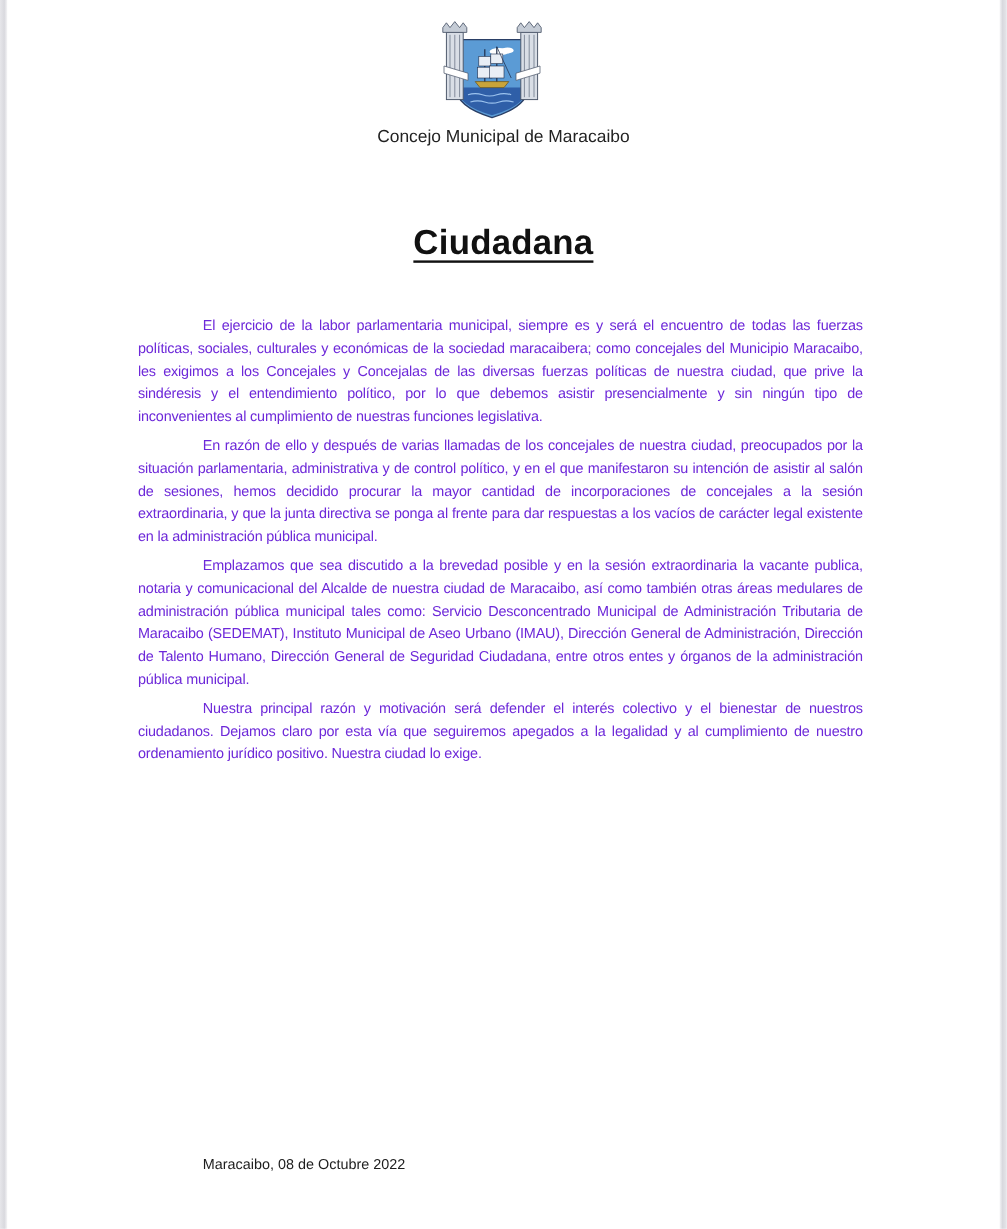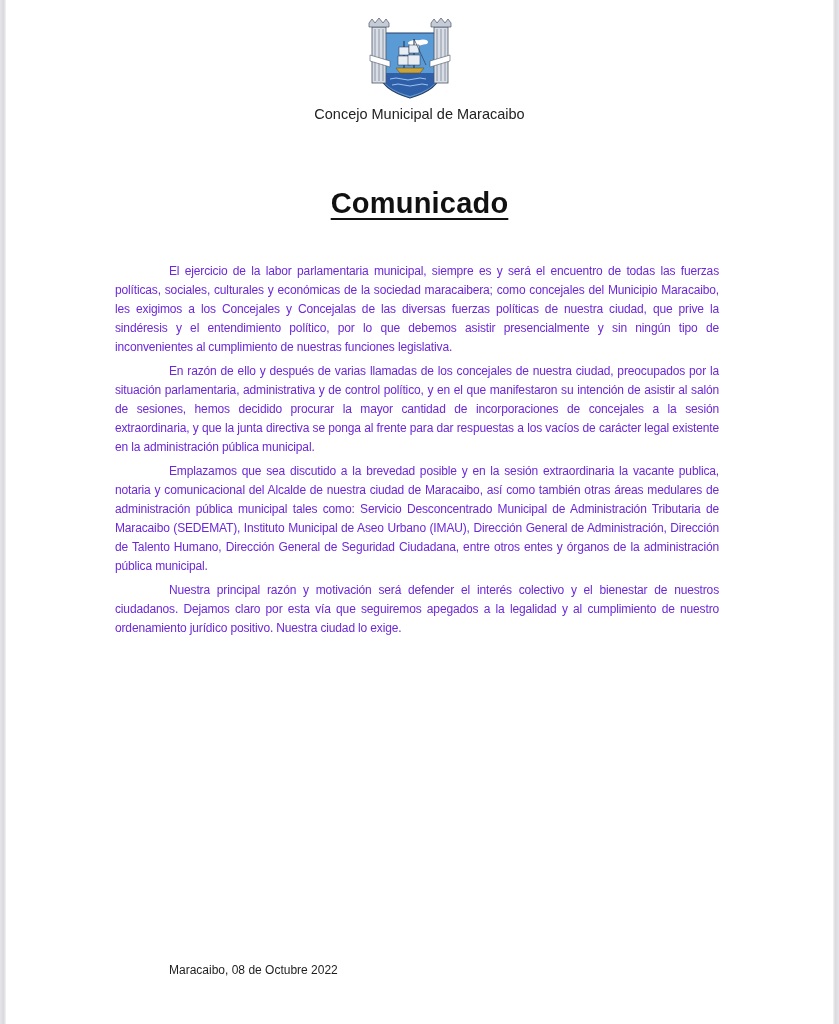--- a/index.html
+++ b/index.html
@@ -122,21 +122,21 @@
     <line x1="75" y1="14" x2="75" y2="66" stroke="#7d8796" stroke-width="0.8"></line>
     <line x1="79" y1="14" x2="79" y2="66" stroke="#7d8796" stroke-width="0.8"></line>
     <path d="M65 12 L85 12 L85 8 L82 4 L79 8 L75 3 L71 8 L68 4 L65 8 Z" fill="#c5ccd6" stroke="#4a5568" stroke-width="0.7"></path>
     <path d="M64 46 L84 40 L84 46 L64 52 Z" fill="#ffffff" stroke="#4a5568" stroke-width="0.6"></path>
   </svg>
 </div>
 
 <div class="org-name">Concejo Municipal de Maracaibo</div>
 
 <div class="doc-title">
-  <span>Comunicado</span>
+  <span>Ciudadana</span>
 </div>
 
 <div class="body-text">
   <p>El ejercicio de la labor parlamentaria municipal, siempre es y será el encuentro de  todas las fuerzas políticas, sociales, culturales y económicas de la sociedad maracaibera; como concejales del Municipio Maracaibo, les exigimos a los Concejales y Concejalas de las diversas fuerzas políticas de nuestra ciudad, que prive la sindéresis y el entendimiento político, por lo que debemos asistir presencialmente y sin ningún tipo de inconvenientes al cumplimiento de nuestras funciones legislativa.</p>
   <p>En razón de ello y después de varias llamadas de los concejales de nuestra ciudad,  preocupados por la situación parlamentaria, administrativa y de control político, y en el que manifestaron su intención de asistir al salón de sesiones,  hemos decidido procurar la mayor cantidad de incorporaciones de concejales a la sesión extraordinaria,  y que la junta directiva  se ponga al frente para dar respuestas a los vacíos de carácter legal existente en la administración pública municipal.</p>
   <p>Emplazamos que sea discutido a la brevedad posible y  en la sesión extraordinaria la vacante publica, notaria y comunicacional del Alcalde de nuestra ciudad de Maracaibo, así como también  otras áreas medulares  de administración pública municipal tales como: Servicio Desconcentrado Municipal de Administración Tributaria de Maracaibo (SEDEMAT), Instituto Municipal de Aseo Urbano (IMAU), Dirección General de Administración, Dirección de Talento Humano, Dirección General de Seguridad Ciudadana, entre otros entes y órganos de la administración pública municipal.</p>
   <p>Nuestra principal razón y motivación  será defender el interés colectivo y el bienestar de nuestros ciudadanos.  Dejamos claro por esta vía que seguiremos apegados a la legalidad y al cumplimiento de nuestro ordenamiento jurídico positivo. Nuestra ciudad lo exige.</p>
 </div>
 
 <div class="signature">Maracaibo, 08 de Octubre 2022</div>

